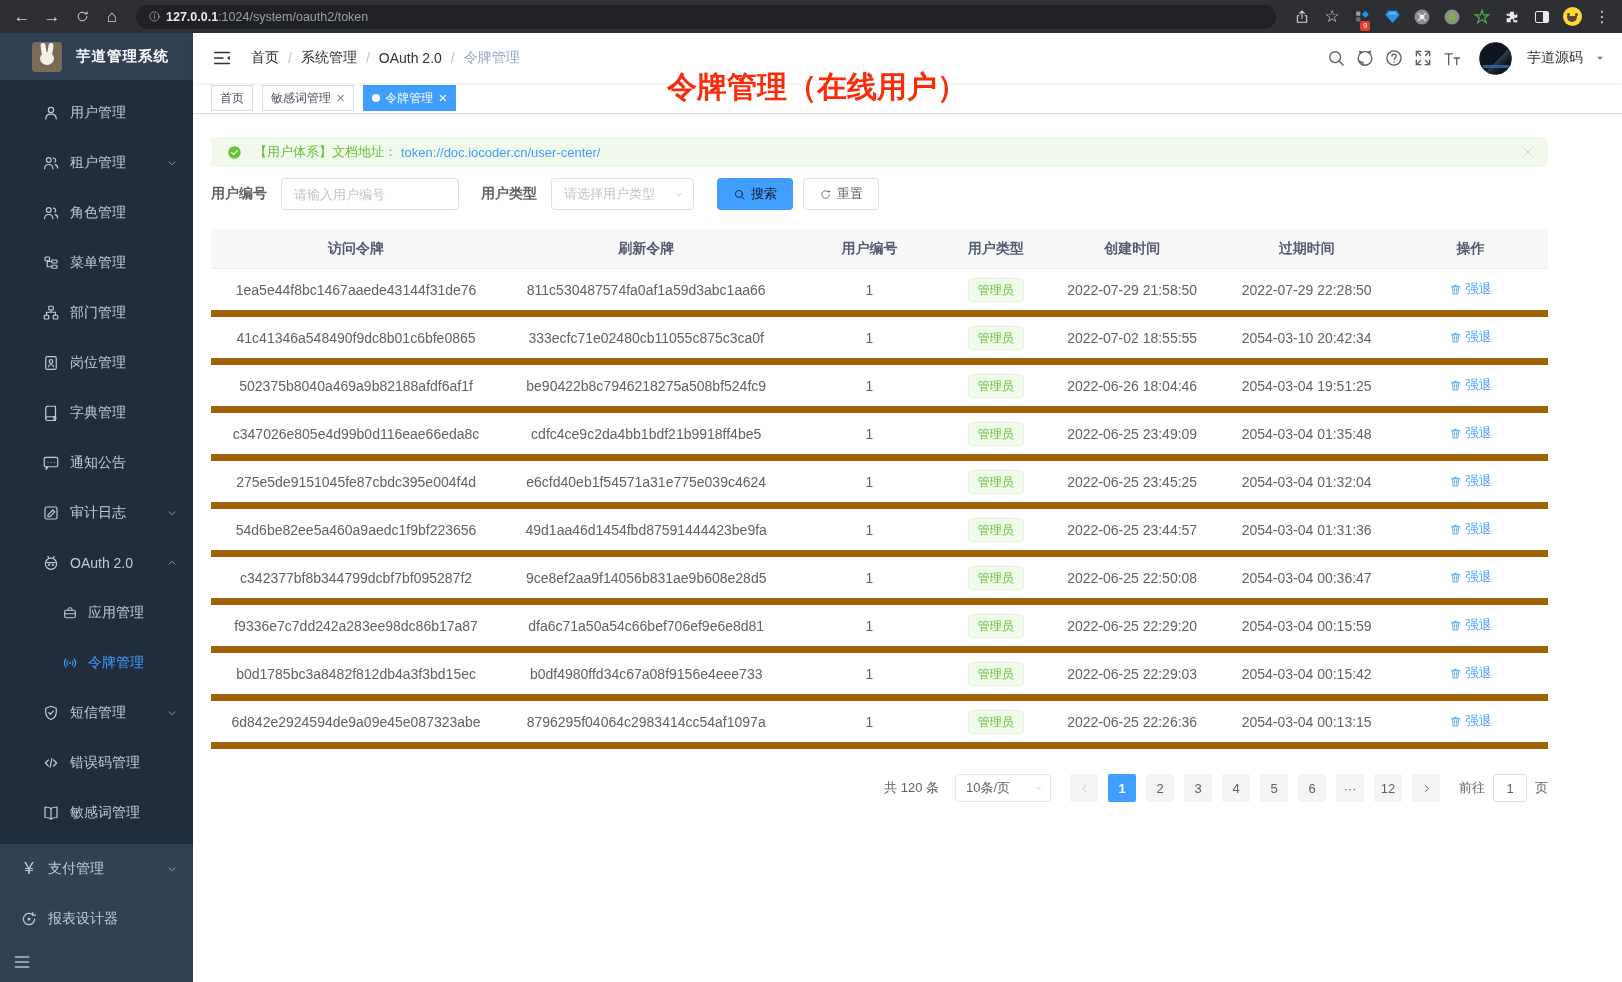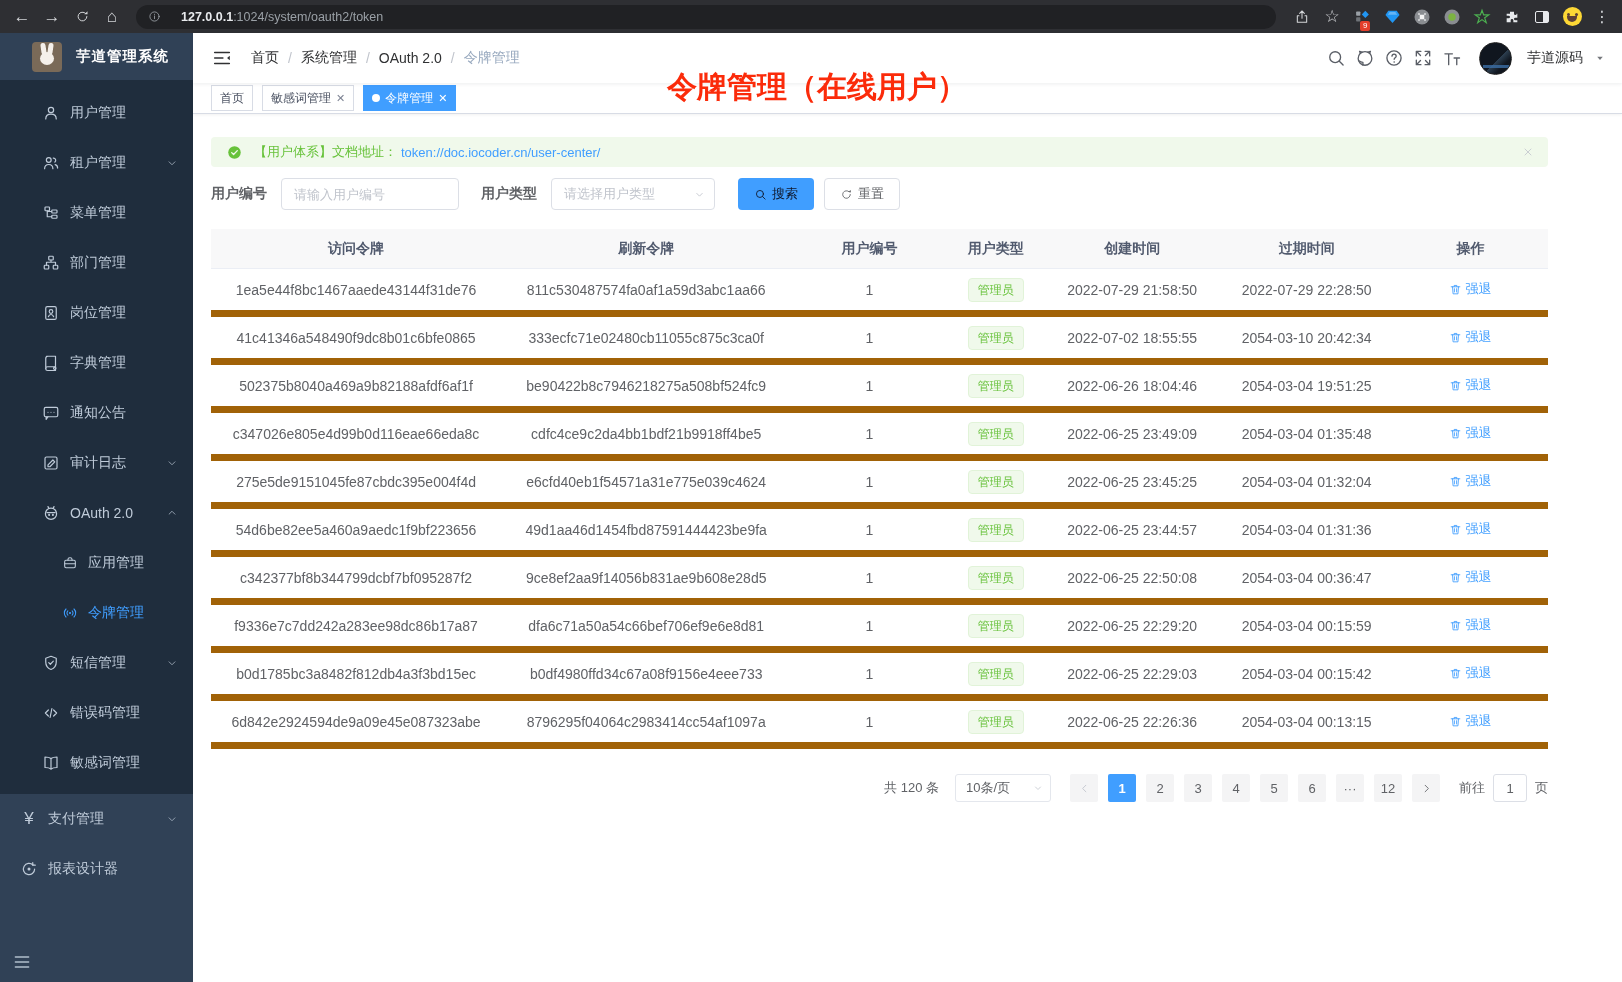--- a/index.html
+++ b/index.html
@@ -4,21 +4,21 @@
 <style>
   * { box-sizing: border-box; margin: 0; padding: 0; }
   html,body { width:1622px; height:982px; overflow:hidden;
     font-family:"Liberation Sans","DejaVu Sans",sans-serif; background:#fff; }
   svg { display:block; }
   .ic { stroke:currentColor; fill:none; stroke-width:1.6; stroke-linecap:round; stroke-linejoin:round; }
 
   
   .browser { height:33px; background:#2e2f33; display:flex; align-items:center; padding:0 10px; gap:6px; }
   .b-nav { color:#d3d5d8; font-size:17px; width:24px; height:24px; display:flex; align-items:center; justify-content:center; border-radius:50%; }
-  .omnibox { flex:1; height:24px; max-width:1150px; background:#202124; border-radius:12px; display:flex; align-items:center; padding:0 12px; gap:20px; margin:0 6px; }
+  .omnibox { flex:1; height:24px; max-width:1150px; background:#202124; border-radius:12px; display:flex; align-items:center; padding:0 12px; gap:5px; margin:0 6px; }
   .omnibox .host { color:#e8eaed; font-size:12.5px; font-weight:700; }
   .omnibox .path { color:#9aa0a6; font-size:12.5px; }
   .b-ext { display:flex; align-items:center; gap:10px; margin-left:4px; }
   .ext { width:20px; height:20px; display:flex; align-items:center; justify-content:center; color:#d3d5d8; font-size:15px; position:relative; }
   .badge9 { position:absolute; bottom:-4px; left:8px; background:#e33e2b; color:#fff; font-size:8px; padding:0 3px; border-radius:2px; line-height:10px; }
   .smiley { width:19px; height:19px; border-radius:50%; background:#fdd835; position:relative; }
   .smiley:before { content:""; position:absolute; left:4px; top:6px; width:3px; height:3px; border-radius:50%; background:#5d4037; box-shadow:8px 0 0 #5d4037; }
   .smiley:after { content:""; position:absolute; left:4.5px; top:9px; width:10px; height:6px; border-radius:0 0 10px 10px; background:#5d4037; }
   .sq-ext { width:14px; height:12px; border:1.5px solid #e8eaed; border-radius:2px; position:relative; }
   .sq-ext:after { content:""; position:absolute; right:0; top:0; width:5px; height:100%; background:#e8eaed; }
@@ -75,21 +75,21 @@
   .alert { height:30px; background:#f0f9eb; border-radius:4px; display:flex; align-items:center; padding:0 16px 0 16px; position:relative; }
   .alert .okic { width:15px; height:15px; flex:none; margin-right:12px; }
   .alert .atext { color:#67c23a; font-size:13px; }
   .alert a { color:#409eff; font-size:13px; text-decoration:none; margin-left:4px; }
   .alert .aclose { position:absolute; right:14px; width:12px; height:12px; color:#c0c4cc; cursor:pointer; }
 
   .filters { margin-top:11px; display:flex; align-items:center; }
   .f-label { font-size:14px; font-weight:700; color:#606266; margin-right:14px; }
   .f-input { width:178px; height:32px; border:1px solid #dcdfe6; border-radius:4px; padding:0 12px; font-size:13px; color:#606266; outline:none; }
   .f-input::placeholder { color:#c0c4cc; }
-  .f-select { width:164px; height:32px; border:1px solid #dcdfe6; border-radius:4px; padding:0 26px 0 12px; display:flex; align-items:center; position:relative; margin-right:12px; cursor:pointer; }
+  .f-select { width:143px; height:32px; border:1px solid #dcdfe6; border-radius:4px; padding:0 26px 0 12px; display:flex; align-items:center; position:relative; margin-right:12px; cursor:pointer; }
   .f-select .ph { color:#c0c4cc; font-size:13px; }
   .f-select .sel-chev { position:absolute; right:8px; width:13px; height:13px; color:#c0c4cc; }
   .gap28 { width:22px; }
   .btn { height:32px; border-radius:4px; font-size:13px; display:inline-flex; align-items:center; gap:5px; padding:0 15px; cursor:pointer; border:1px solid transparent; }
   .btn svg { width:13px; height:13px; }
   .btn-primary { background:#409eff; color:#0f172a; margin-left:11px; }
   .btn-plain { background:#fff; border-color:#dcdfe6; color:#606266; margin-left:10px; }
 
   
   .table { margin-top:19px; width:100%; font-size:14px; color:#606266; }
@@ -370,20 +370,26 @@
             <svg class="mi">
               <use href="#i-users"></use>
             </svg>
             <span>租户管理</span>
             <svg class="chev">
               <use href="#i-chev-down"></use>
             </svg>
           </div>
         <div class="menu-item lv2">
             <svg class="mi">
+              <use href="#i-users"></use>
+            </svg>
+            <span>角色管理</span>
+          </div>
+        <div class="menu-item lv2">
+            <svg class="mi">
               <use href="#i-tree"></use>
             </svg>
             <span>菜单管理</span>
           </div>
         <div class="menu-item lv2">
             <svg class="mi">
               <use href="#i-org"></use>
             </svg>
             <span>部门管理</span>
           </div>

